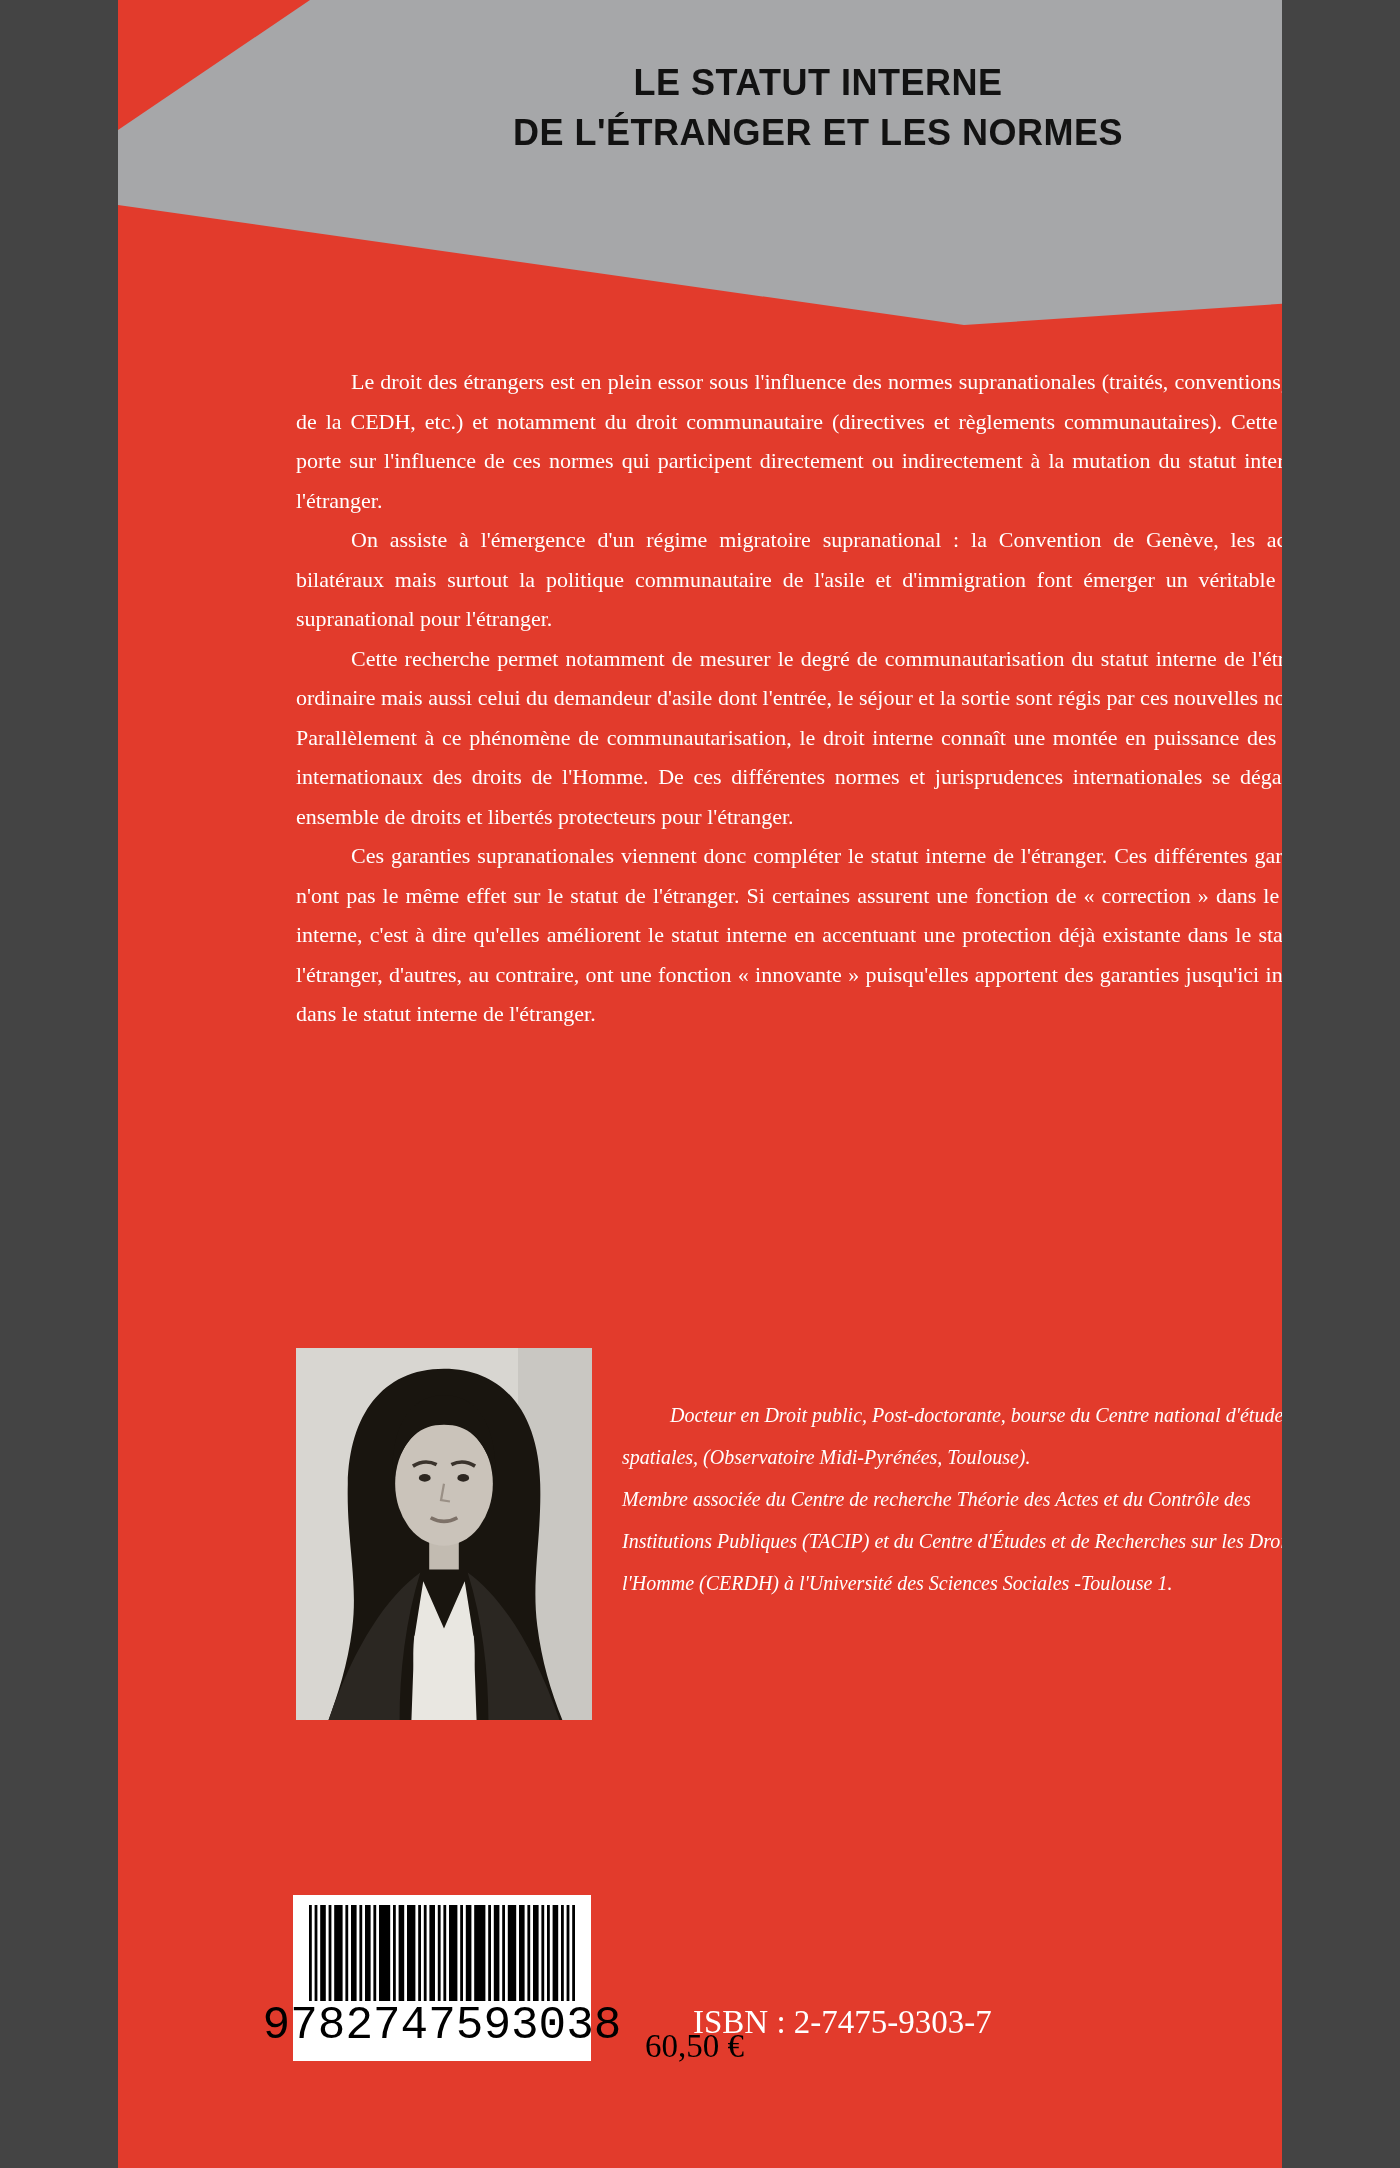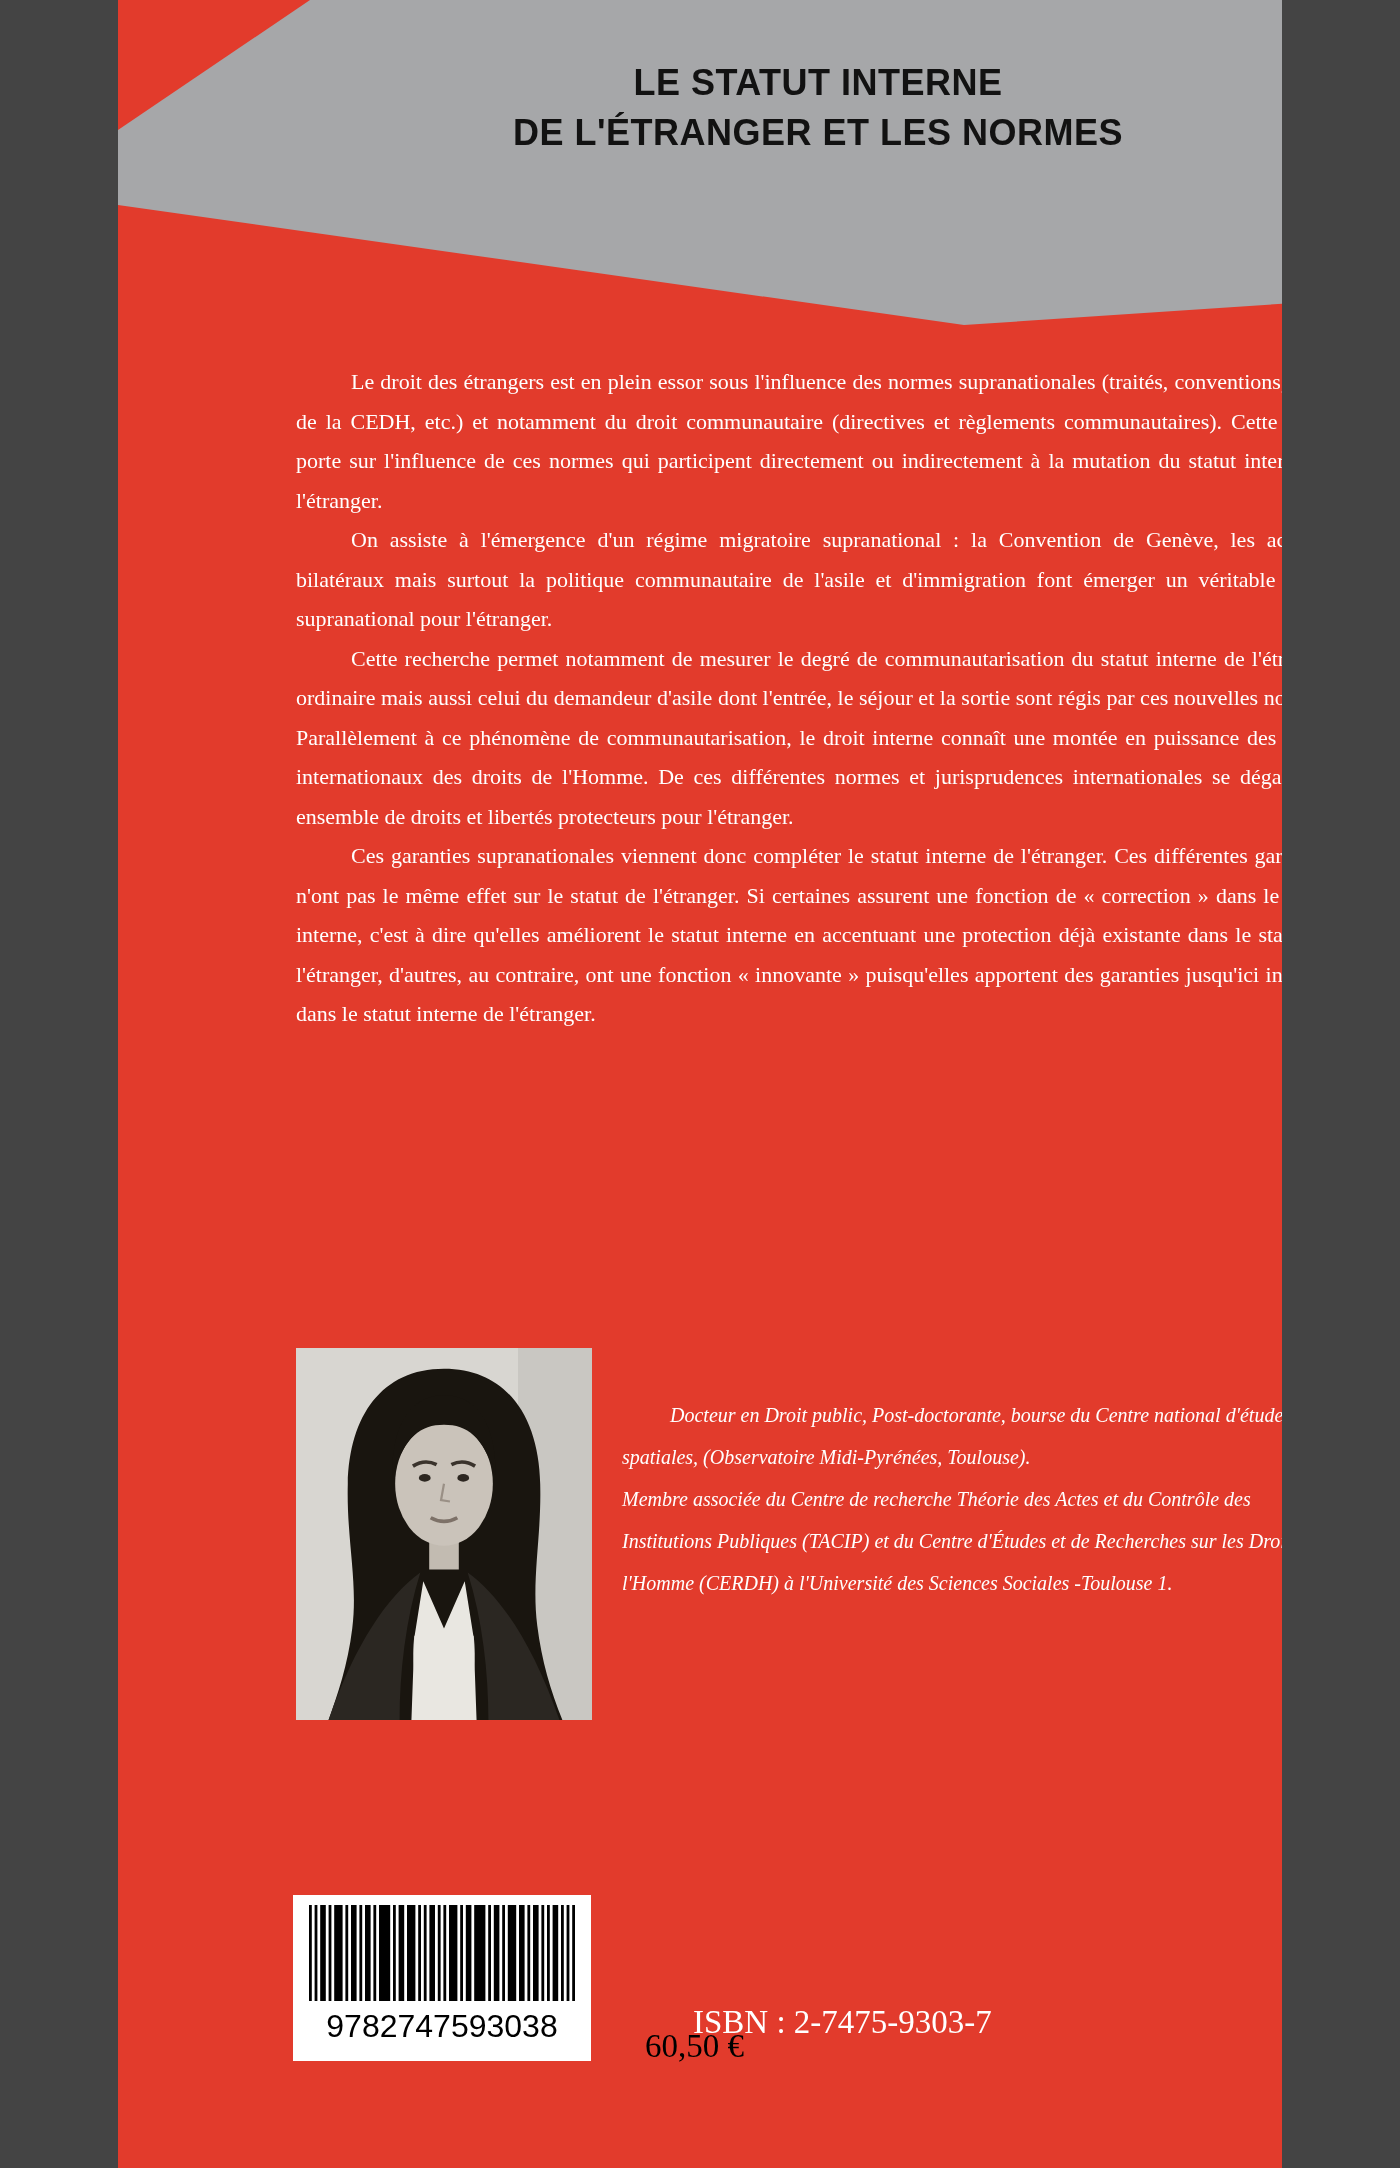--- a/index.html
+++ b/index.html
@@ -77,22 +77,22 @@
     height: 166px;
     background: #ffffff;
     box-sizing: border-box;
     padding-top: 10px;
     display: flex;
     flex-direction: column;
     align-items: center;
   }
   .barcode-bars { width: 266px; height: 96px; }
   .barcode-number {
-    font-family: Liberation Sans, sans-serif;
-    font-size: 32px;
+    font-family: Liberation Mono, monospace;
+    font-size: 46px;
     line-height: 46px;
     color: #000000;
     white-space: nowrap;
     margin-top: 2px;
   }
   .isbn {
     position: absolute;
     left: 575px;
     top: 1978px;
     color: #ffffff;

